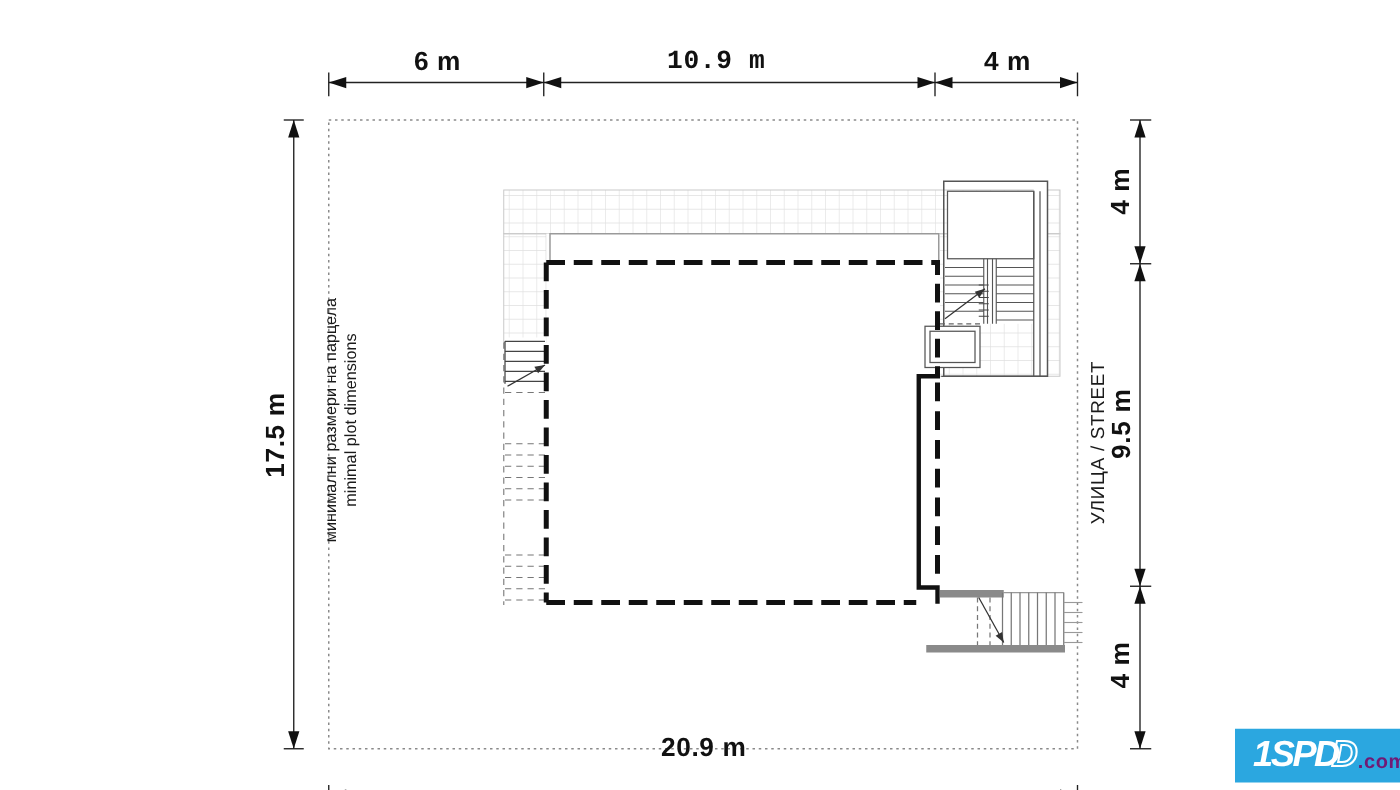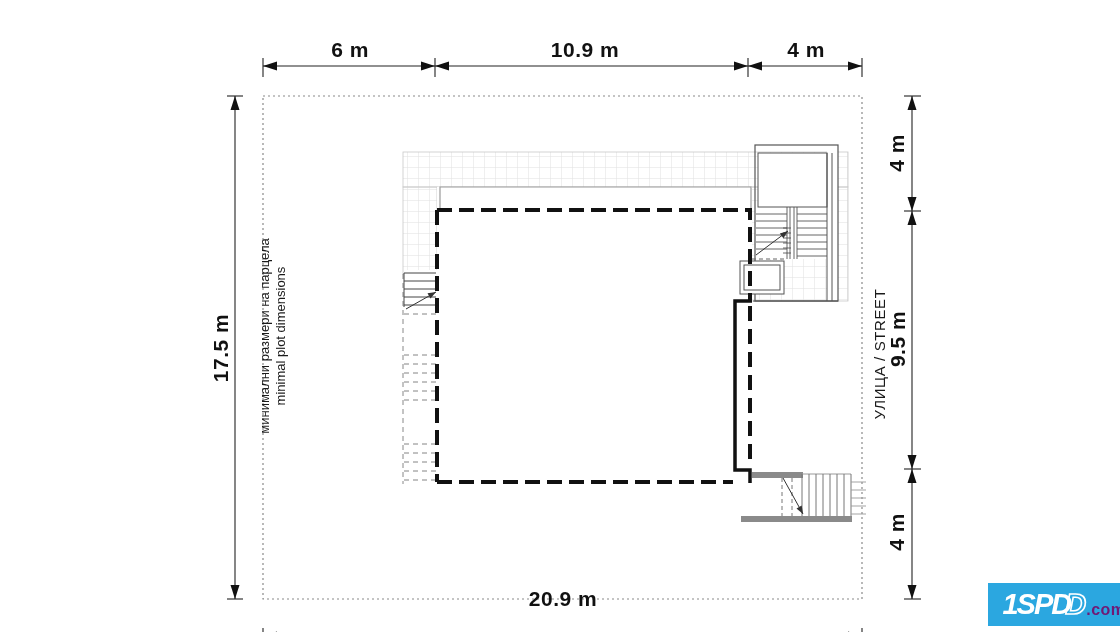--- a/index.html
+++ b/index.html
@@ -189,21 +189,21 @@
     <polygon points="912,72 907.5,86 916.5,86" stroke="none"></polygon>
     <polygon points="912,187 907.5,173 916.5,173" stroke="none"></polygon>
     <polygon points="912,187 907.5,201 916.5,201" stroke="none"></polygon>
     <polygon points="912,445 907.5,431 916.5,431" stroke="none"></polygon>
     <polygon points="912,445 907.5,459 916.5,459" stroke="none"></polygon>
     <polygon points="912,575 907.5,561 916.5,561" stroke="none"></polygon>
   </g>
 </svg>
 
 <div class="lbl dim" style="left:350px;top:26px;">6 m</div>
-<div class="lbl dim" style="left:585px;top:26px;">10.9 m</div>
+<div class="lbl dim" style="left:573px;top:26px;font-family:Liberation Mono, monospace;">10.9 m</div>
 <div class="lbl dim" style="left:806px;top:26px;">4 m</div>
 <div class="lbl dim" style="left:563px;top:575px;">20.9 m</div>
 <div class="lbl dim rot" style="left:221px;top:324px;">17.5 m</div>
 <div class="lbl dim rot" style="left:897px;top:129px;">4 m</div>
 <div class="lbl dim rot" style="left:898px;top:315px;">9.5 m</div>
 <div class="lbl dim rot" style="left:897px;top:508px;">4 m</div>
 
 <div class="lbl street rot" style="left:879px;top:330px;">УЛИЦА / STREET</div>
 <div class="lbl plotlbl rot" style="left:273px;top:312px;">
   <div>минимални размери на парцела</div>

